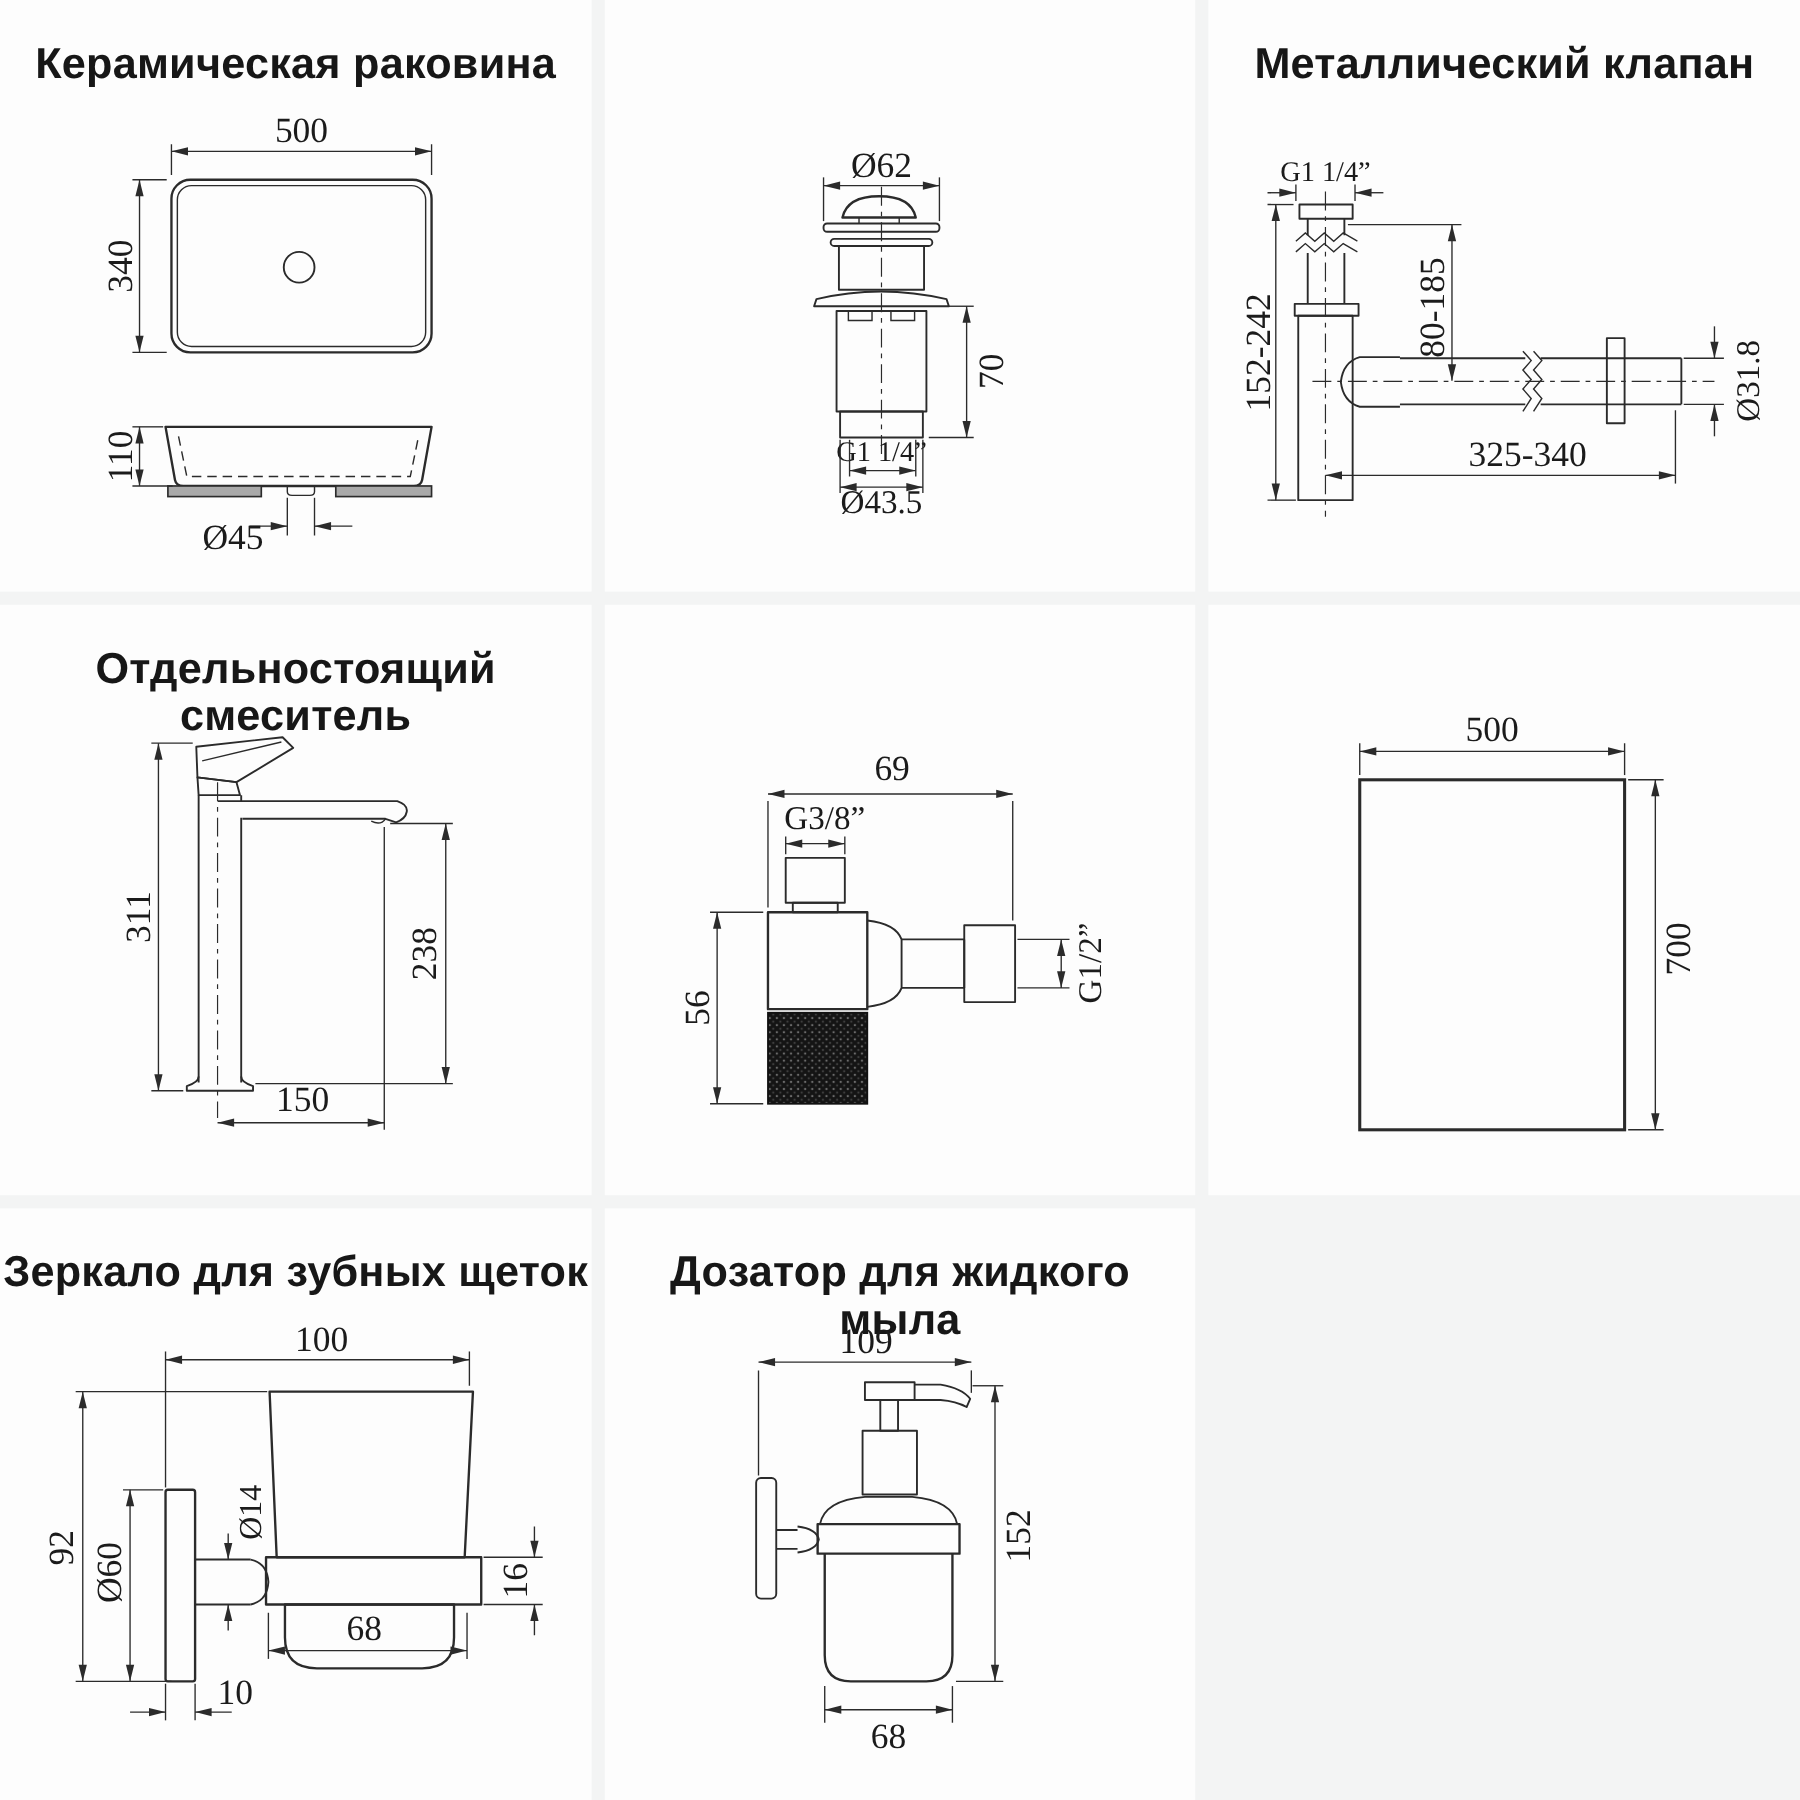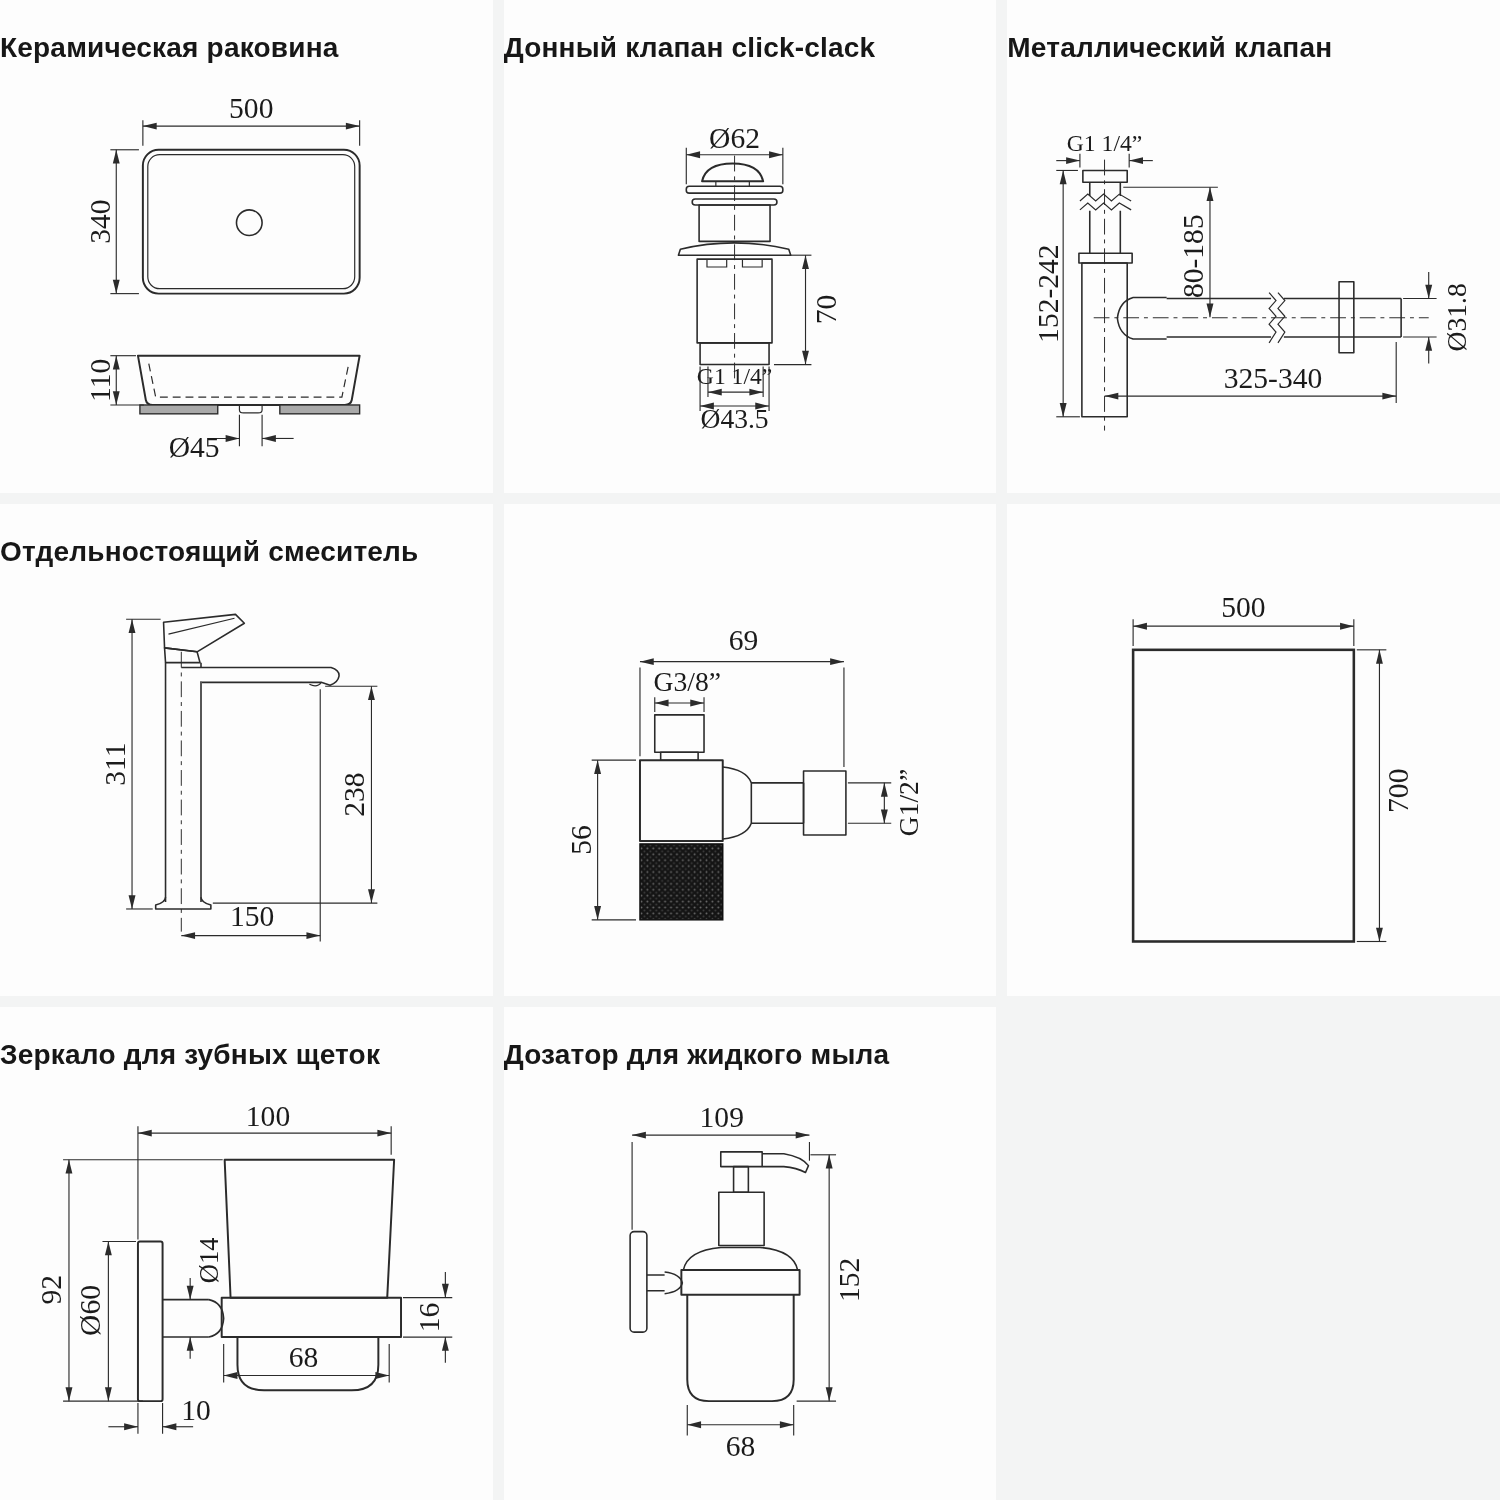--- a/index.html
+++ b/index.html
@@ -1,20 +1,20 @@
 <!DOCTYPE html>
 <html><head>
 <meta charset="utf-8">
 <style>
   html,body{margin:0;padding:0;}
   body{width:1500px;height:1500px;background:#f3f4f4;font-family:"Liberation Sans",sans-serif;}
   .grid{display:grid;width:1500px;height:1500px;grid-template-columns:repeat(3,1fr);grid-template-rows:repeat(3,1fr);gap:11px;background:#f3f4f4;}
   .card{position:relative;background:#fdfdfd;overflow:hidden;}
   .cell-empty{background:#f3f4f4;}
-  .card-title{position:absolute;top:33px;left:0;right:0;text-align:left;font-weight:700;font-size:28px;line-height:1.1;color:#171717;letter-spacing:.2px;font-family:"Liberation Sans",sans-serif;}
+  .card-title{position:absolute;top:33px;left:0;right:0;text-align:center;font-weight:700;font-size:36px;line-height:1.1;color:#171717;letter-spacing:.2px;font-family:"Liberation Sans",sans-serif;}
   svg.draw{position:absolute;inset:0;width:100%;height:100%;}
   .ol{fill:none;stroke:#2b2b2b;stroke-width:2;stroke-linejoin:round;}
   .ol15{fill:none;stroke:#2b2b2b;stroke-width:1.6;stroke-linejoin:round;}
   .thin{fill:none;stroke:#2b2b2b;stroke-width:1.2;}
   .dl{fill:none;stroke:#2b2b2b;stroke-width:1.15;}
   .cl{fill:none;stroke:#2b2b2b;stroke-width:1;stroke-dasharray:16 5 4 5;}
   .dsh{fill:none;stroke:#2b2b2b;stroke-width:1.2;stroke-dasharray:8 5;}
   .pad{fill:#a9a9a9;stroke:#2b2b2b;stroke-width:1.4;}
   text.dim{font-family:"Liberation Serif","DejaVu Serif",serif;font-size:30px;fill:#1b1b1b;}
   text.s24{font-size:24px;} text.s27{font-size:27px;} text.s28{font-size:28px;}
@@ -60,21 +60,20 @@
         <line class="dl" x1="243" y1="421" x2="243" y2="453"></line>
           <line class="dl" x1="266" y1="421" x2="266" y2="453"></line>
         <line class="dl" x1="211" y1="445" x2="243" y2="445" marker-end="url(#a1)"></line>
         <line class="dl" x1="298" y1="445" x2="266" y2="445" marker-end="url(#a1)"></line>
         <text class="dim" x="197" y="464" text-anchor="middle">Ø45</text>
       </g>
     </svg>
   </div>
 
   <div class="card">
-    <div class="card-title">Донный клапан click-clack</div>
     <svg class="draw" viewBox="0 0 500 500" preserveAspectRatio="none">
       <defs>
         <marker id="a2" markerUnits="userSpaceOnUse" markerWidth="15" markerHeight="11" viewBox="0 0 15 11" refX="14.5" refY="5.5" orient="auto-start-reverse">
             <path d="M0.5,2 L14.5,5.5 L0.5,9 Z" fill="#2b2b2b"></path>
           </marker>
         <pattern id="p2t" width="8" height="4.2" patternUnits="userSpaceOnUse">
             <line x1="0" y1="2.1" x2="8" y2="2.1" stroke="#222" stroke-width="1.2"></line>
           </pattern>
       </defs>
       <g>

